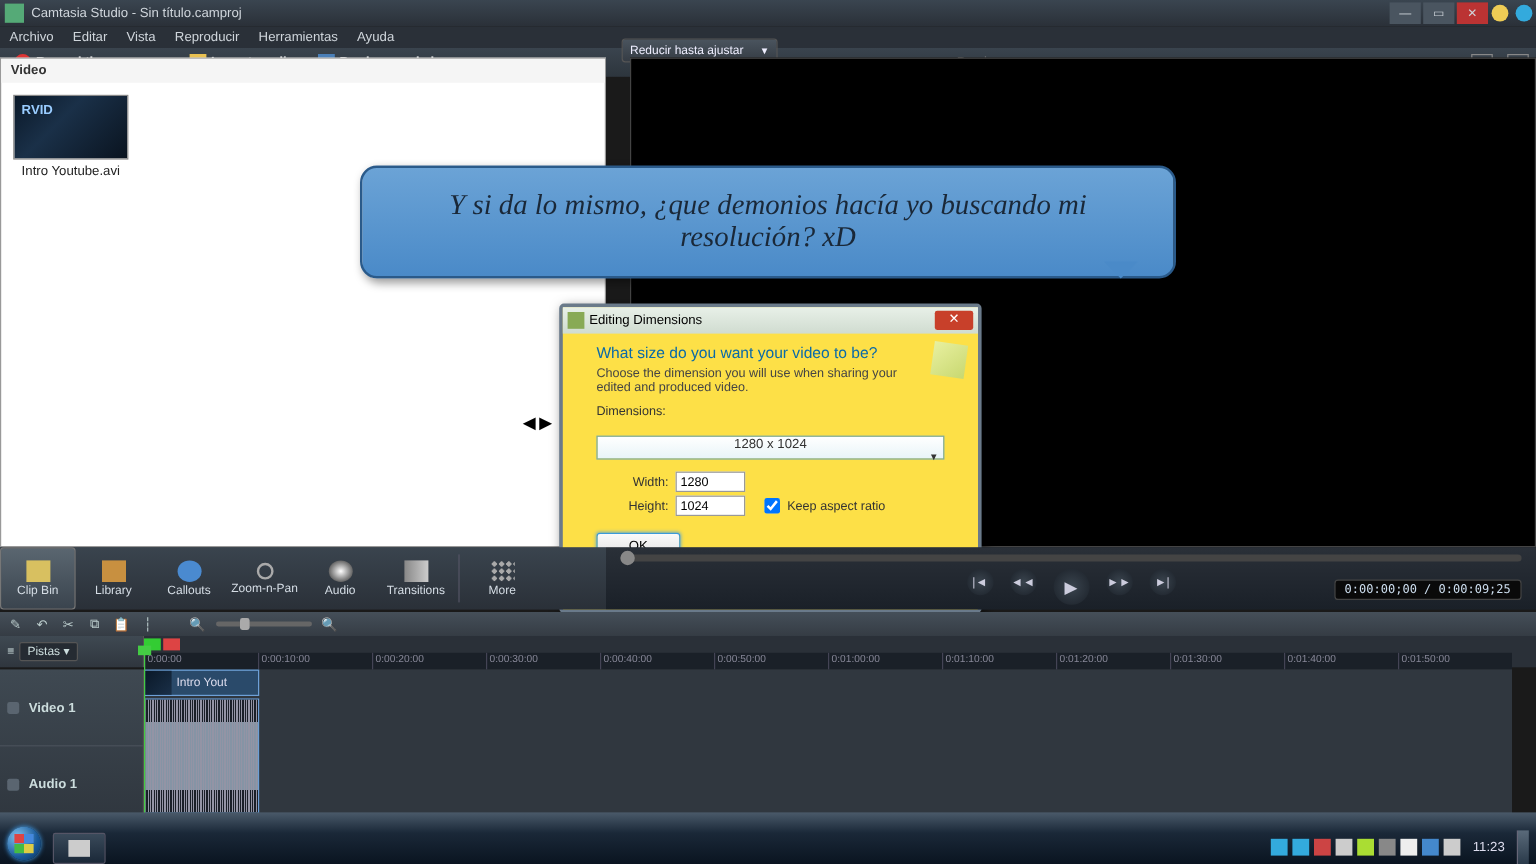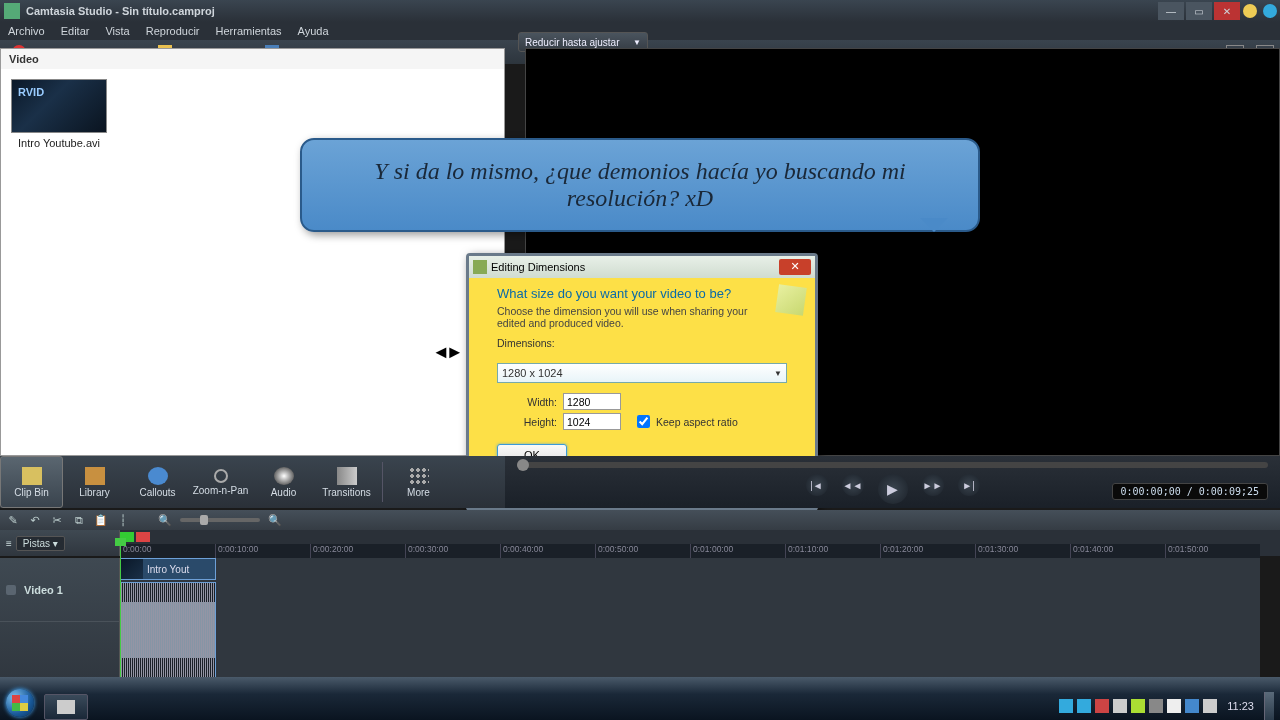--- a/index.html
+++ b/index.html
@@ -1,21 +1,21 @@
 <!DOCTYPE html>
 <html><head>
 <meta charset="utf-8">
 <style>
 * { margin:0; padding:0; box-sizing:border-box; font-family:"Segoe UI",Tahoma,sans-serif; }
 body { width:1280px; height:720px; background:#1a1a1a; overflow:hidden; position:relative; }
 
 
 .titlebar { height:22px; background:linear-gradient(#3a4550,#2a3038); display:flex; align-items:center; color:#cfd5db; font-size:11px; }
 .titlebar .icon { width:16px; height:16px; margin:0 4px; background:#5a7; }
-.titlebar .title { flex:1; padding-left:2px;font-weight:bold; }
+.titlebar .title { flex:1; padding-left:2px; }
 .titlebar .wbtn { width:26px; height:18px; background:#4a5560; margin-left:2px; display:flex; align-items:center; justify-content:center; font-size:10px; cursor:pointer; }
 .titlebar .wbtn.close { background:#b33; }
 .titlebar .hint { width:14px; height:14px; border-radius:50%; margin:0 3px; }
 
 
 .menubar { height:18px; background:#2a3038; display:flex; align-items:center; color:#cfd5db; font-size:11px; }
 .menubar span { padding:0 8px; cursor:pointer; }
 
 
 .toolbar { height:24px; background:linear-gradient(#3a444e,#2d353d); display:flex; align-items:center; padding:0 6px; gap:8px; }
@@ -50,21 +50,21 @@
 
 .dialog { position:absolute; left:466px; top:253px; width:352px; background:#fde047; border:3px solid #6a7a8a; border-radius:4px; box-shadow:3px 3px 10px rgba(0,0,0,.5); }
 .dlg-title { height:22px; background:linear-gradient(#e8f0e8,#d0dcd0); display:flex; align-items:center; font-size:11px; padding:0 4px; }
 .dlg-title .ico { width:14px; height:14px; background:#8a5; margin-right:4px; }
 .dlg-title .x { margin-left:auto; width:32px; height:16px; background:#c8402a; color:#fff; text-align:center; font-size:11px; line-height:14px; border-radius:2px; cursor:pointer; }
 .dlg-body { padding:8px 28px 12px; font-size:11px; color:#333; }
 .dlg-q { color:#0a6aa8; font-size:13px; margin-bottom:4px; }
 .dlg-sub { font-size:10.5px; color:#444; margin-bottom:8px; max-width:260px; }
 .dlg-note { position:absolute; right:10px; top:30px; width:28px; height:28px; background:linear-gradient(135deg,#e8f0a0,#c8d870); transform:rotate(8deg); }
 .dlg-lbl { font-size:10.5px; margin-bottom:14px; }
-.dlg-combo { width:100%; height:20px; border:1px solid #7aa; background:linear-gradient(#fff,#e8f4f8); display:flex; align-items:center; padding:0 4px; font-size:11px; margin-bottom:10px; cursor:pointer; }
+.dlg-combo { width:100%; height:20px; border:1px solid #7aa; background:linear-gradient(#fff,#e8f4f8); display:flex; align-items:center; padding:0 4px; font-size:11px; margin-bottom:10px; cursor:pointer;flex-direction:column; }
 .dlg-combo .caret { margin-left:auto; font-size:8px; }
 .dlg-row { display:flex; align-items:center; gap:6px; margin:3px 0 3px 18px; font-size:10.5px; }
 .dlg-row label { width:42px; text-align:right; }
 .dlg-row input[type=text] { width:58px; height:17px; border:1px solid #999; font-size:10.5px; padding:0 3px; }
 .dlg-row input[type=checkbox] { margin-left:10px; }
 .dlg-btns { display:flex; justify-content:flex-start; gap:8px; margin-top:14px;flex-direction:column; }
 .dlg-btn { width:70px; height:22px; background:linear-gradient(#fafafa,#e0e0e0); border:1px solid #888; border-radius:3px; font-size:11px; cursor:pointer; }
 .dlg-btn.ok { border:1px solid #3a9ad9; box-shadow:0 0 3px #6ac; }
 
 
@@ -321,20 +321,21 @@
     <span>0:01:10:00</span>
     <span>0:01:20:00</span>
     <span>0:01:30:00</span>
     <span>0:01:40:00</span>
     <span>0:01:50:00</span>
 </div>
 
 <div class="tracks">
   <div class="track-labels">
     <div class="track-label">Video 1</div>
+    <div class="track-label">Audio 1</div>
   </div>
   <div class="track-content">
     <div class="clip video">
       <div class="th"></div>
       <div class="nm">Intro Yout</div>
     </div>
     <div class="clip audio">
         <div class="wave"></div>
       </div>
   </div>

